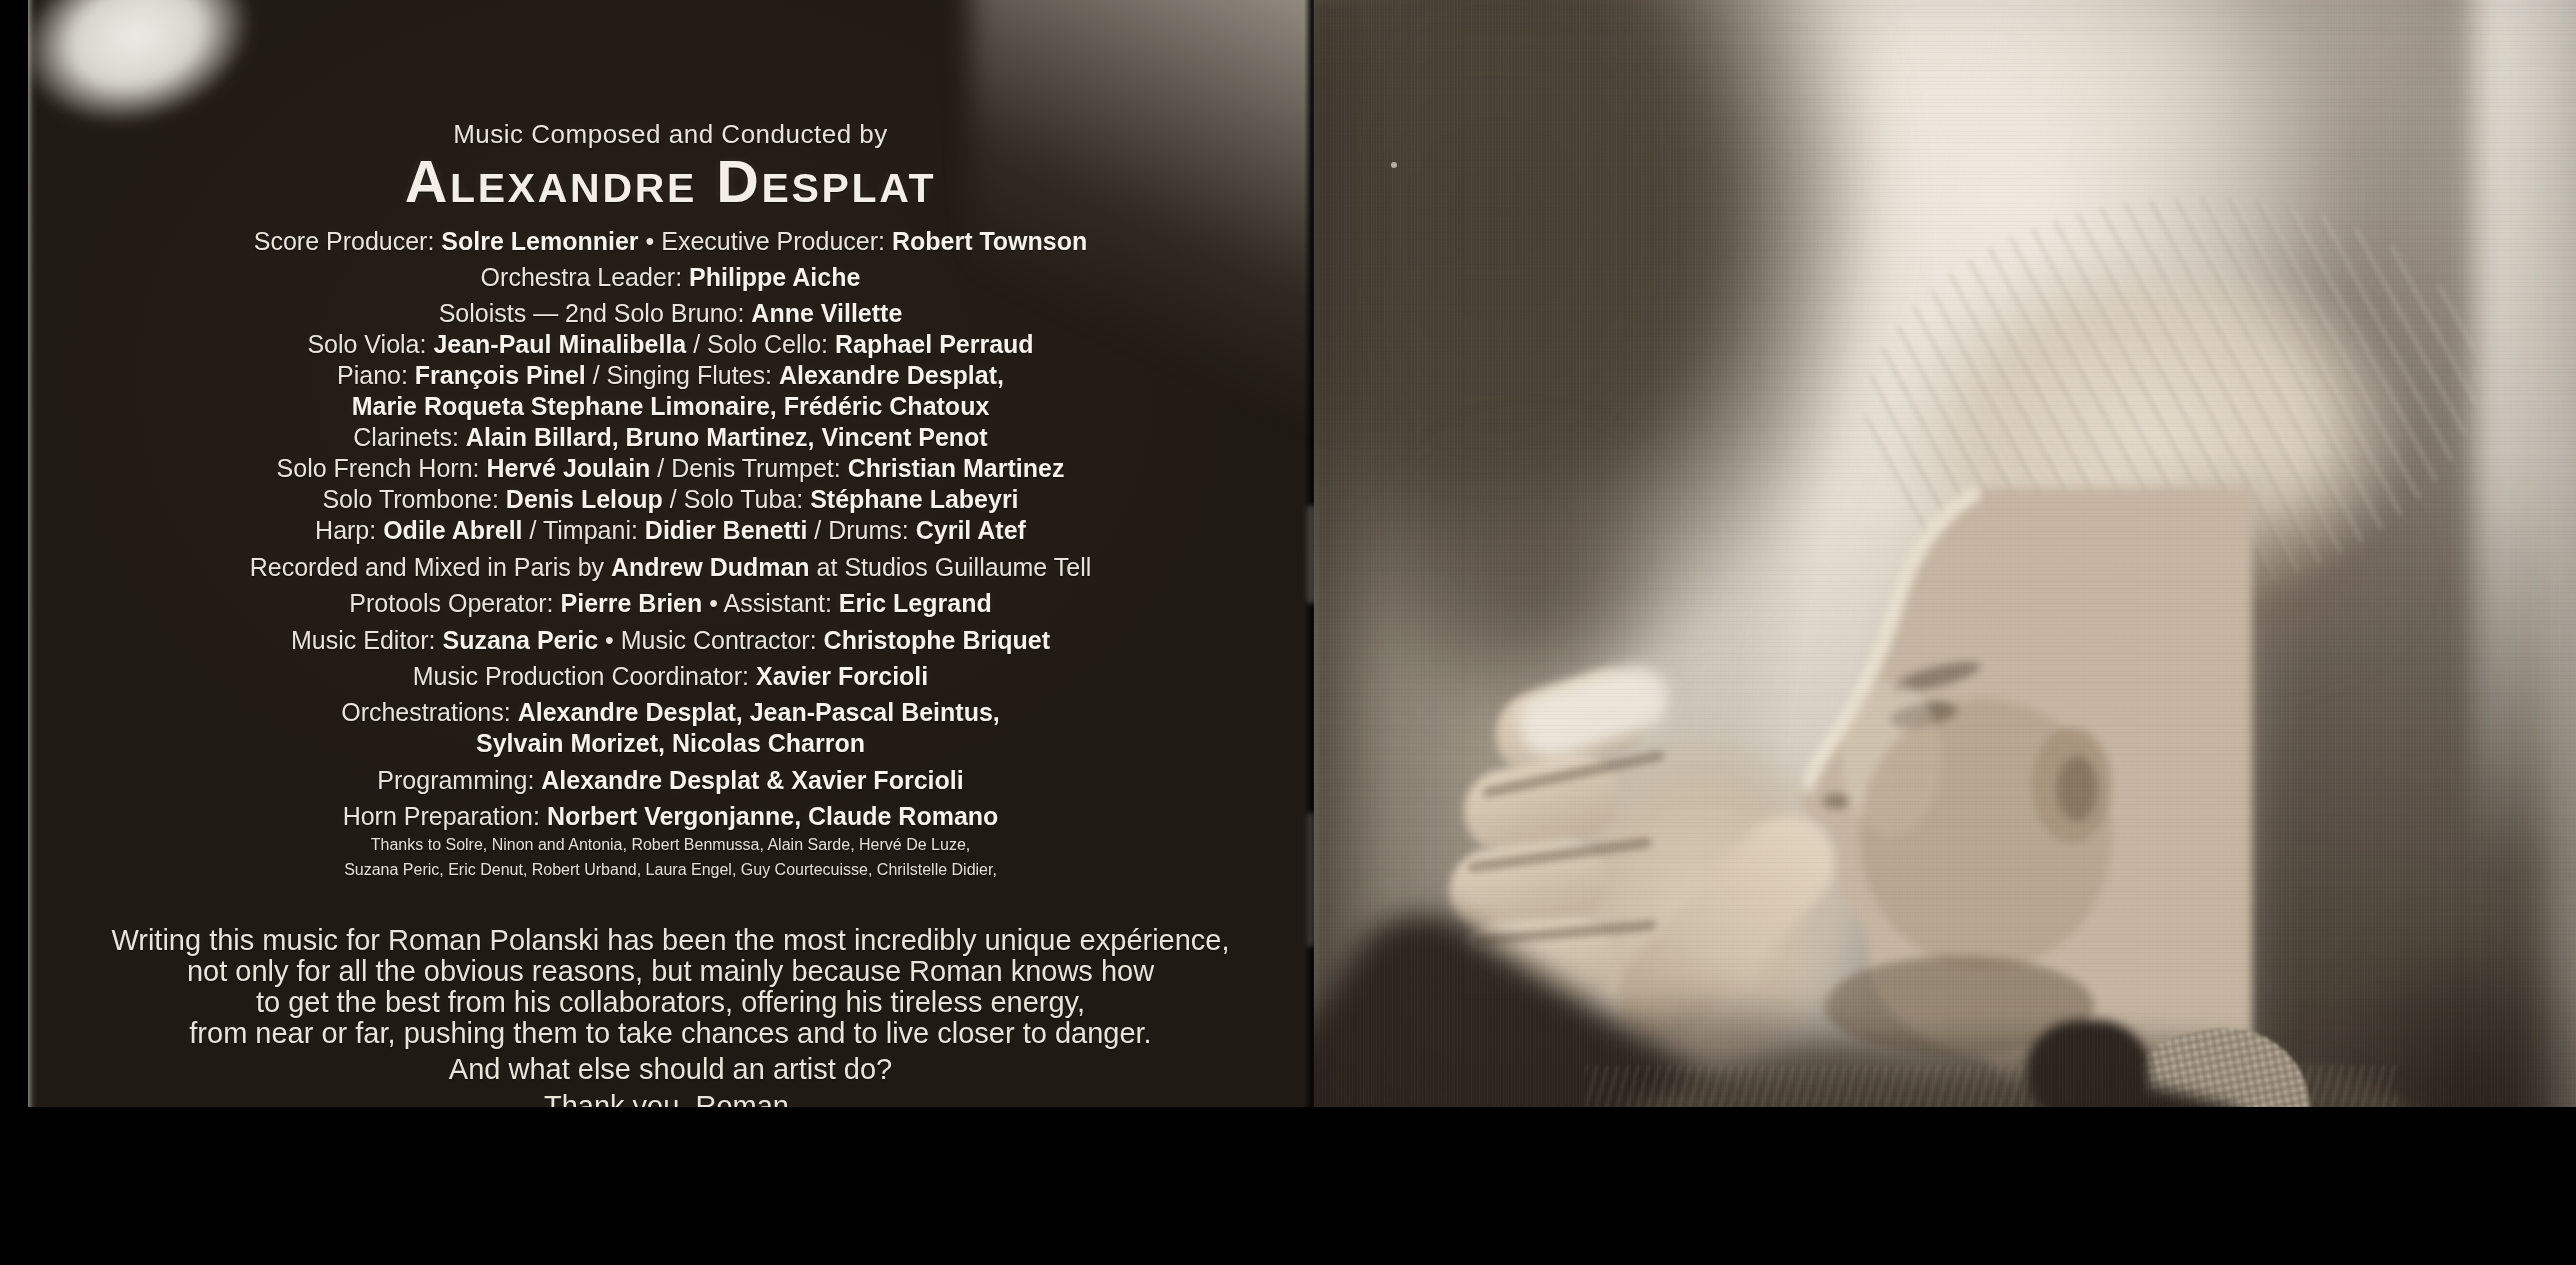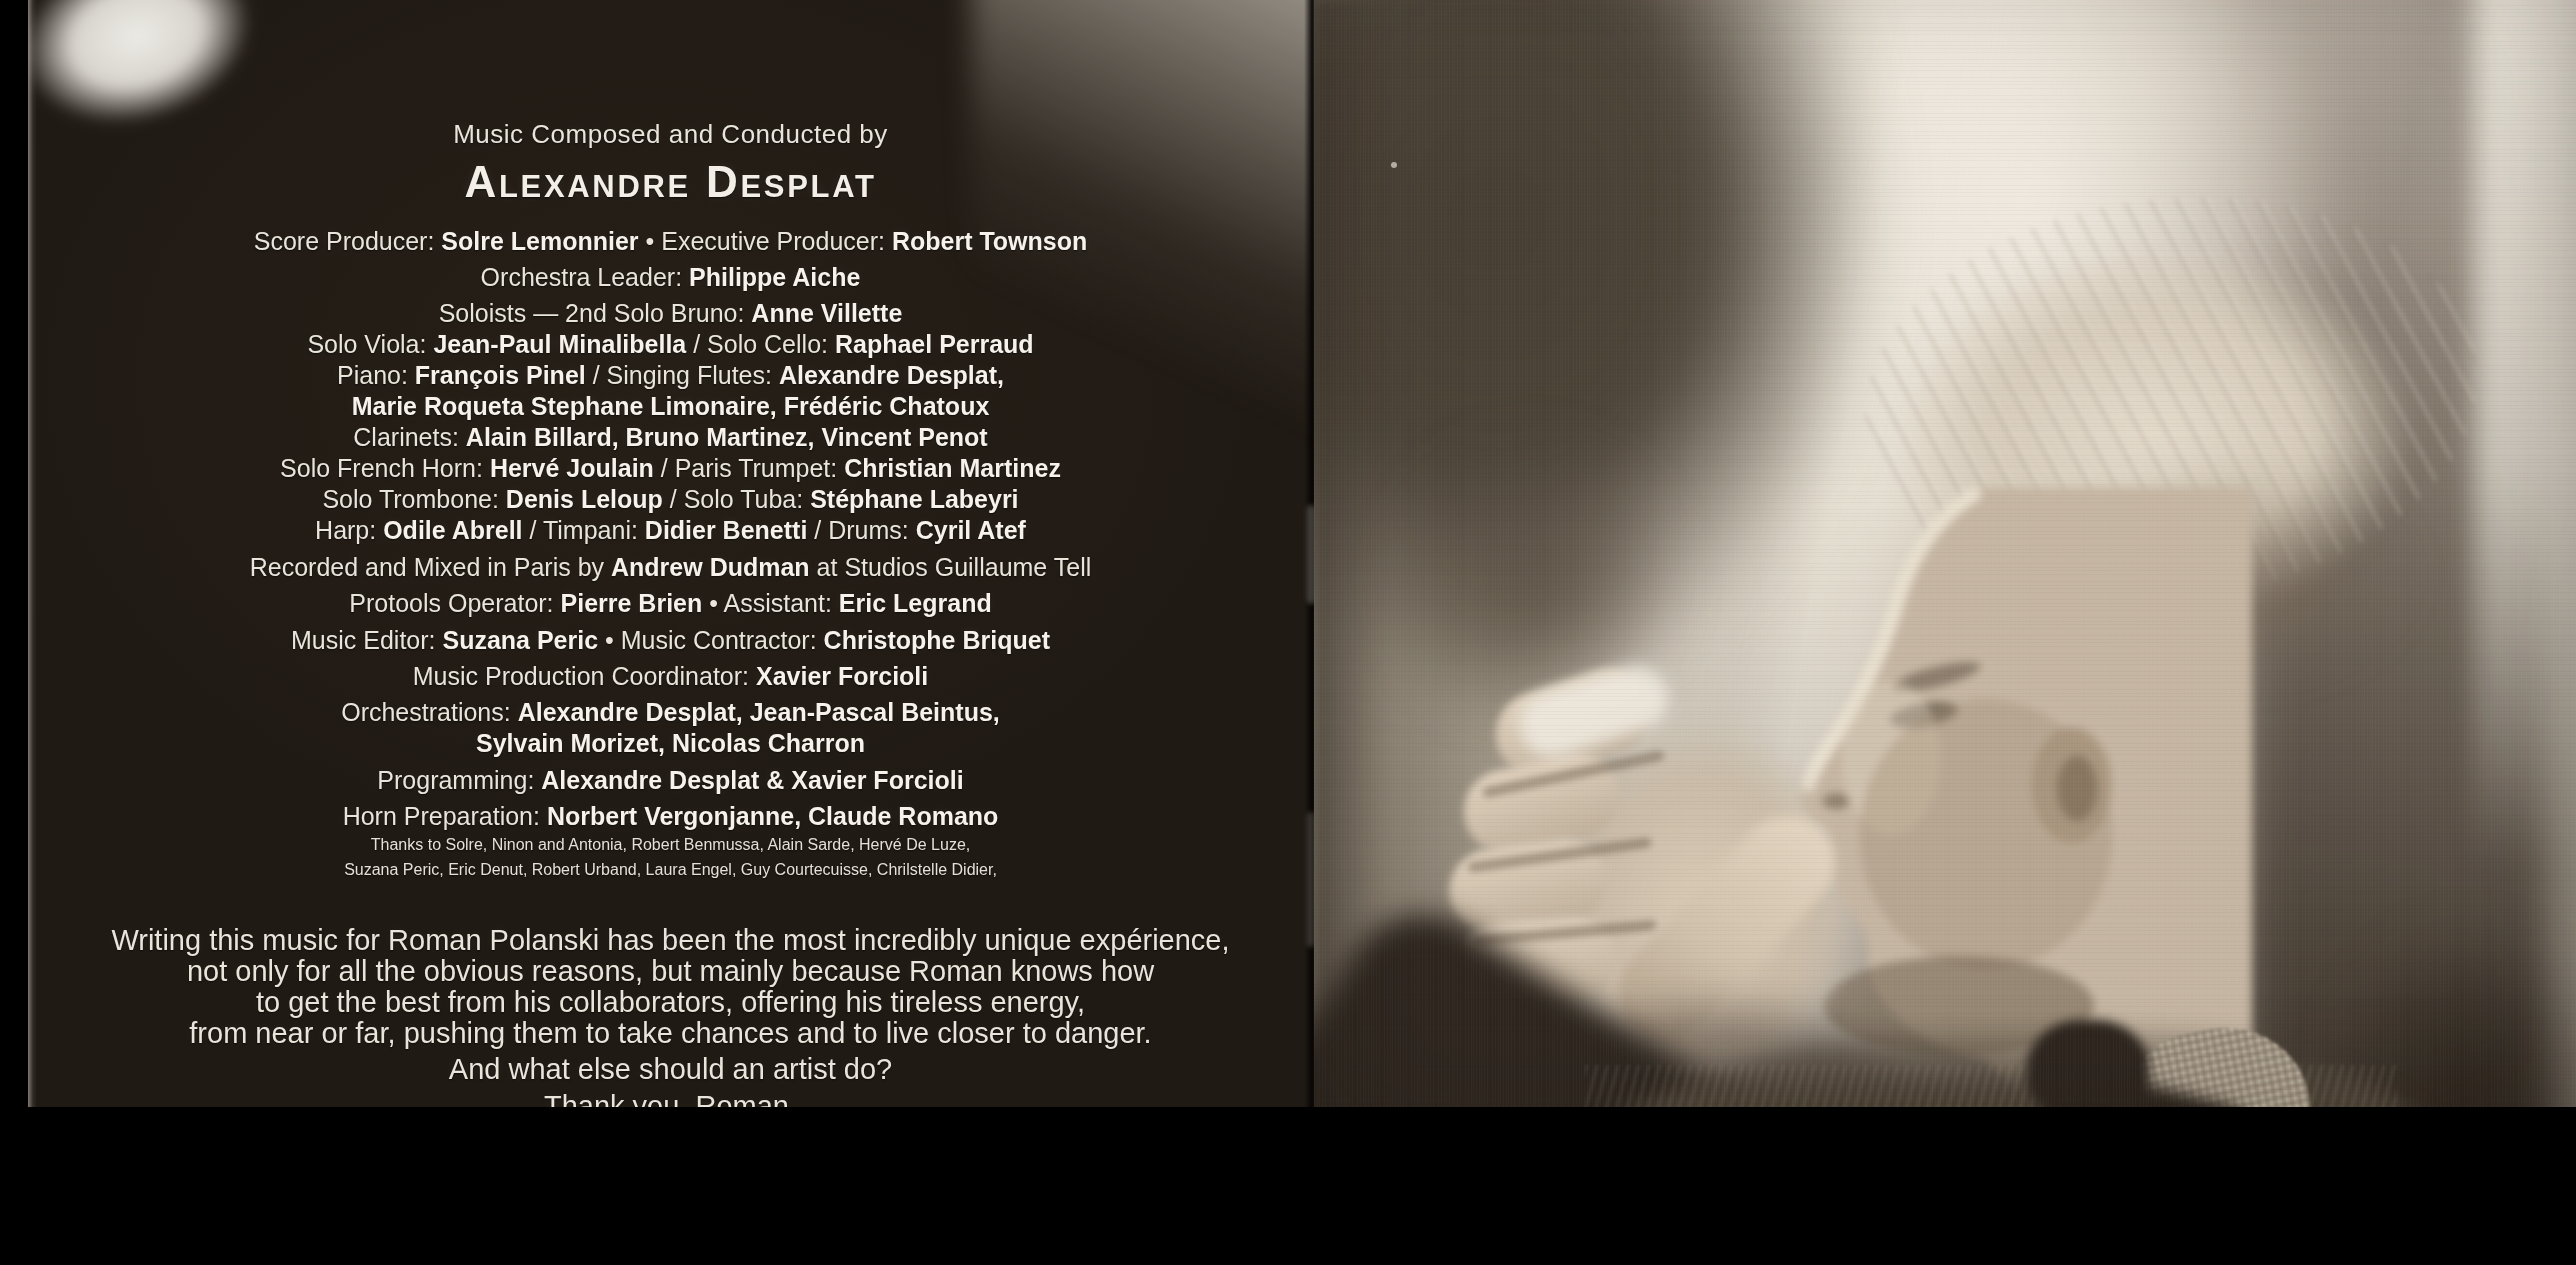--- a/index.html
+++ b/index.html
@@ -30,21 +30,21 @@
     background:linear-gradient(205deg, rgba(208,201,190,0.8) 0%, rgba(165,158,147,0.45) 32%, rgba(120,113,103,0.18) 50%, rgba(0,0,0,0) 68%);
     filter:blur(14.4px);}
   
   .credits-col{
     position:absolute; left:63px; top:106px; width:1159px; text-align:center;
     color:#eae5db; font-size:25px; line-height:31px;
     text-shadow:0 0.9px 1.8px rgba(0,0,0,0.65), 0 0 10.8px rgba(255,255,255,0.07);
   }
   .pretitle{margin:12.6px 0 0 0; font-size:26px; line-height:31px; letter-spacing:0.5px;}
   .composer{
-    margin:3.6px 0 0 0; font-size:44px; line-height:58px; font-weight:700;
+    margin:3.6px 0 0 0; font-size:59px; line-height:58px; font-weight:700;
     font-variant:small-caps; letter-spacing:2.7px; color:#f3efe7;
   }
   .credit-list{margin-top:14.4px;}
   .credit-line{line-height:31px;}
   .credit-line:nth-child(2), .credit-line:nth-child(3),
   .credit-line:nth-child(11), .credit-line:nth-child(12),
   .credit-line:nth-child(13), .credit-line:nth-child(14),
   .credit-line:nth-child(15), .credit-line:nth-child(17),
   .credit-line:nth-child(18){margin-top:5.4px;}
   .b{font-weight:700; color:#f7f3ec;}
@@ -166,21 +166,21 @@
       <p class="pretitle">Music Composed and Conducted by</p>
       <h1 class="composer">Alexandre Desplat</h1>
       <div class="credit-list" id="credit-list">
           <div class="credit-line"><span>Score Producer: </span><span class="b">Solre Lemonnier</span><span> • Executive Producer: </span><span class="b">Robert Townson</span></div>
           <div class="credit-line"><span>Orchestra Leader: </span><span class="b">Philippe Aiche</span></div>
           <div class="credit-line"><span>Soloists — 2nd Solo Bruno: </span><span class="b">Anne Villette</span></div>
           <div class="credit-line"><span>Solo Viola: </span><span class="b">Jean-Paul Minalibella</span><span> / Solo Cello: </span><span class="b">Raphael Perraud</span></div>
           <div class="credit-line"><span>Piano: </span><span class="b">François Pinel</span><span> / Singing Flutes: </span><span class="b">Alexandre Desplat,</span></div>
           <div class="credit-line"><span class="b">Marie Roqueta Stephane Limonaire, Frédéric Chatoux</span></div>
           <div class="credit-line"><span>Clarinets: </span><span class="b">Alain Billard, Bruno Martinez, Vincent Penot</span></div>
-          <div class="credit-line"><span>Solo French Horn: </span><span class="b">Hervé Joulain</span><span> / Paris Trumpet: </span><span class="b">Christian Martinez</span></div>
+          <div class="credit-line"><span>Solo French Horn: </span><span class="b">Hervé Joulain</span><span> / Denis Trumpet: </span><span class="b">Christian Martinez</span></div>
           <div class="credit-line"><span>Solo Trombone: </span><span class="b">Denis Leloup</span><span> / Solo Tuba: </span><span class="b">Stéphane Labeyri</span></div>
           <div class="credit-line"><span>Harp: </span><span class="b">Odile Abrell</span><span> / Timpani: </span><span class="b">Didier Benetti</span><span> / Drums: </span><span class="b">Cyril Atef</span></div>
           <div class="credit-line"><span>Recorded and Mixed in Paris by </span><span class="b">Andrew Dudman</span><span> at Studios Guillaume Tell</span></div>
           <div class="credit-line"><span>Protools Operator: </span><span class="b">Pierre Brien</span><span> • Assistant: </span><span class="b">Eric Legrand</span></div>
           <div class="credit-line"><span>Music Editor: </span><span class="b">Suzana Peric</span><span> • Music Contractor: </span><span class="b">Christophe Briquet</span></div>
           <div class="credit-line"><span>Music Production Coordinator: </span><span class="b">Xavier Forcioli</span></div>
           <div class="credit-line"><span>Orchestrations: </span><span class="b">Alexandre Desplat, Jean-Pascal Beintus,</span></div>
           <div class="credit-line"><span class="b">Sylvain Morizet, Nicolas Charron</span></div>
           <div class="credit-line"><span>Programming: </span><span class="b">Alexandre Desplat &amp; Xavier Forcioli</span></div>
           <div class="credit-line"><span>Horn Preparation: </span><span class="b">Norbert Vergonjanne, Claude Romano</span></div>

